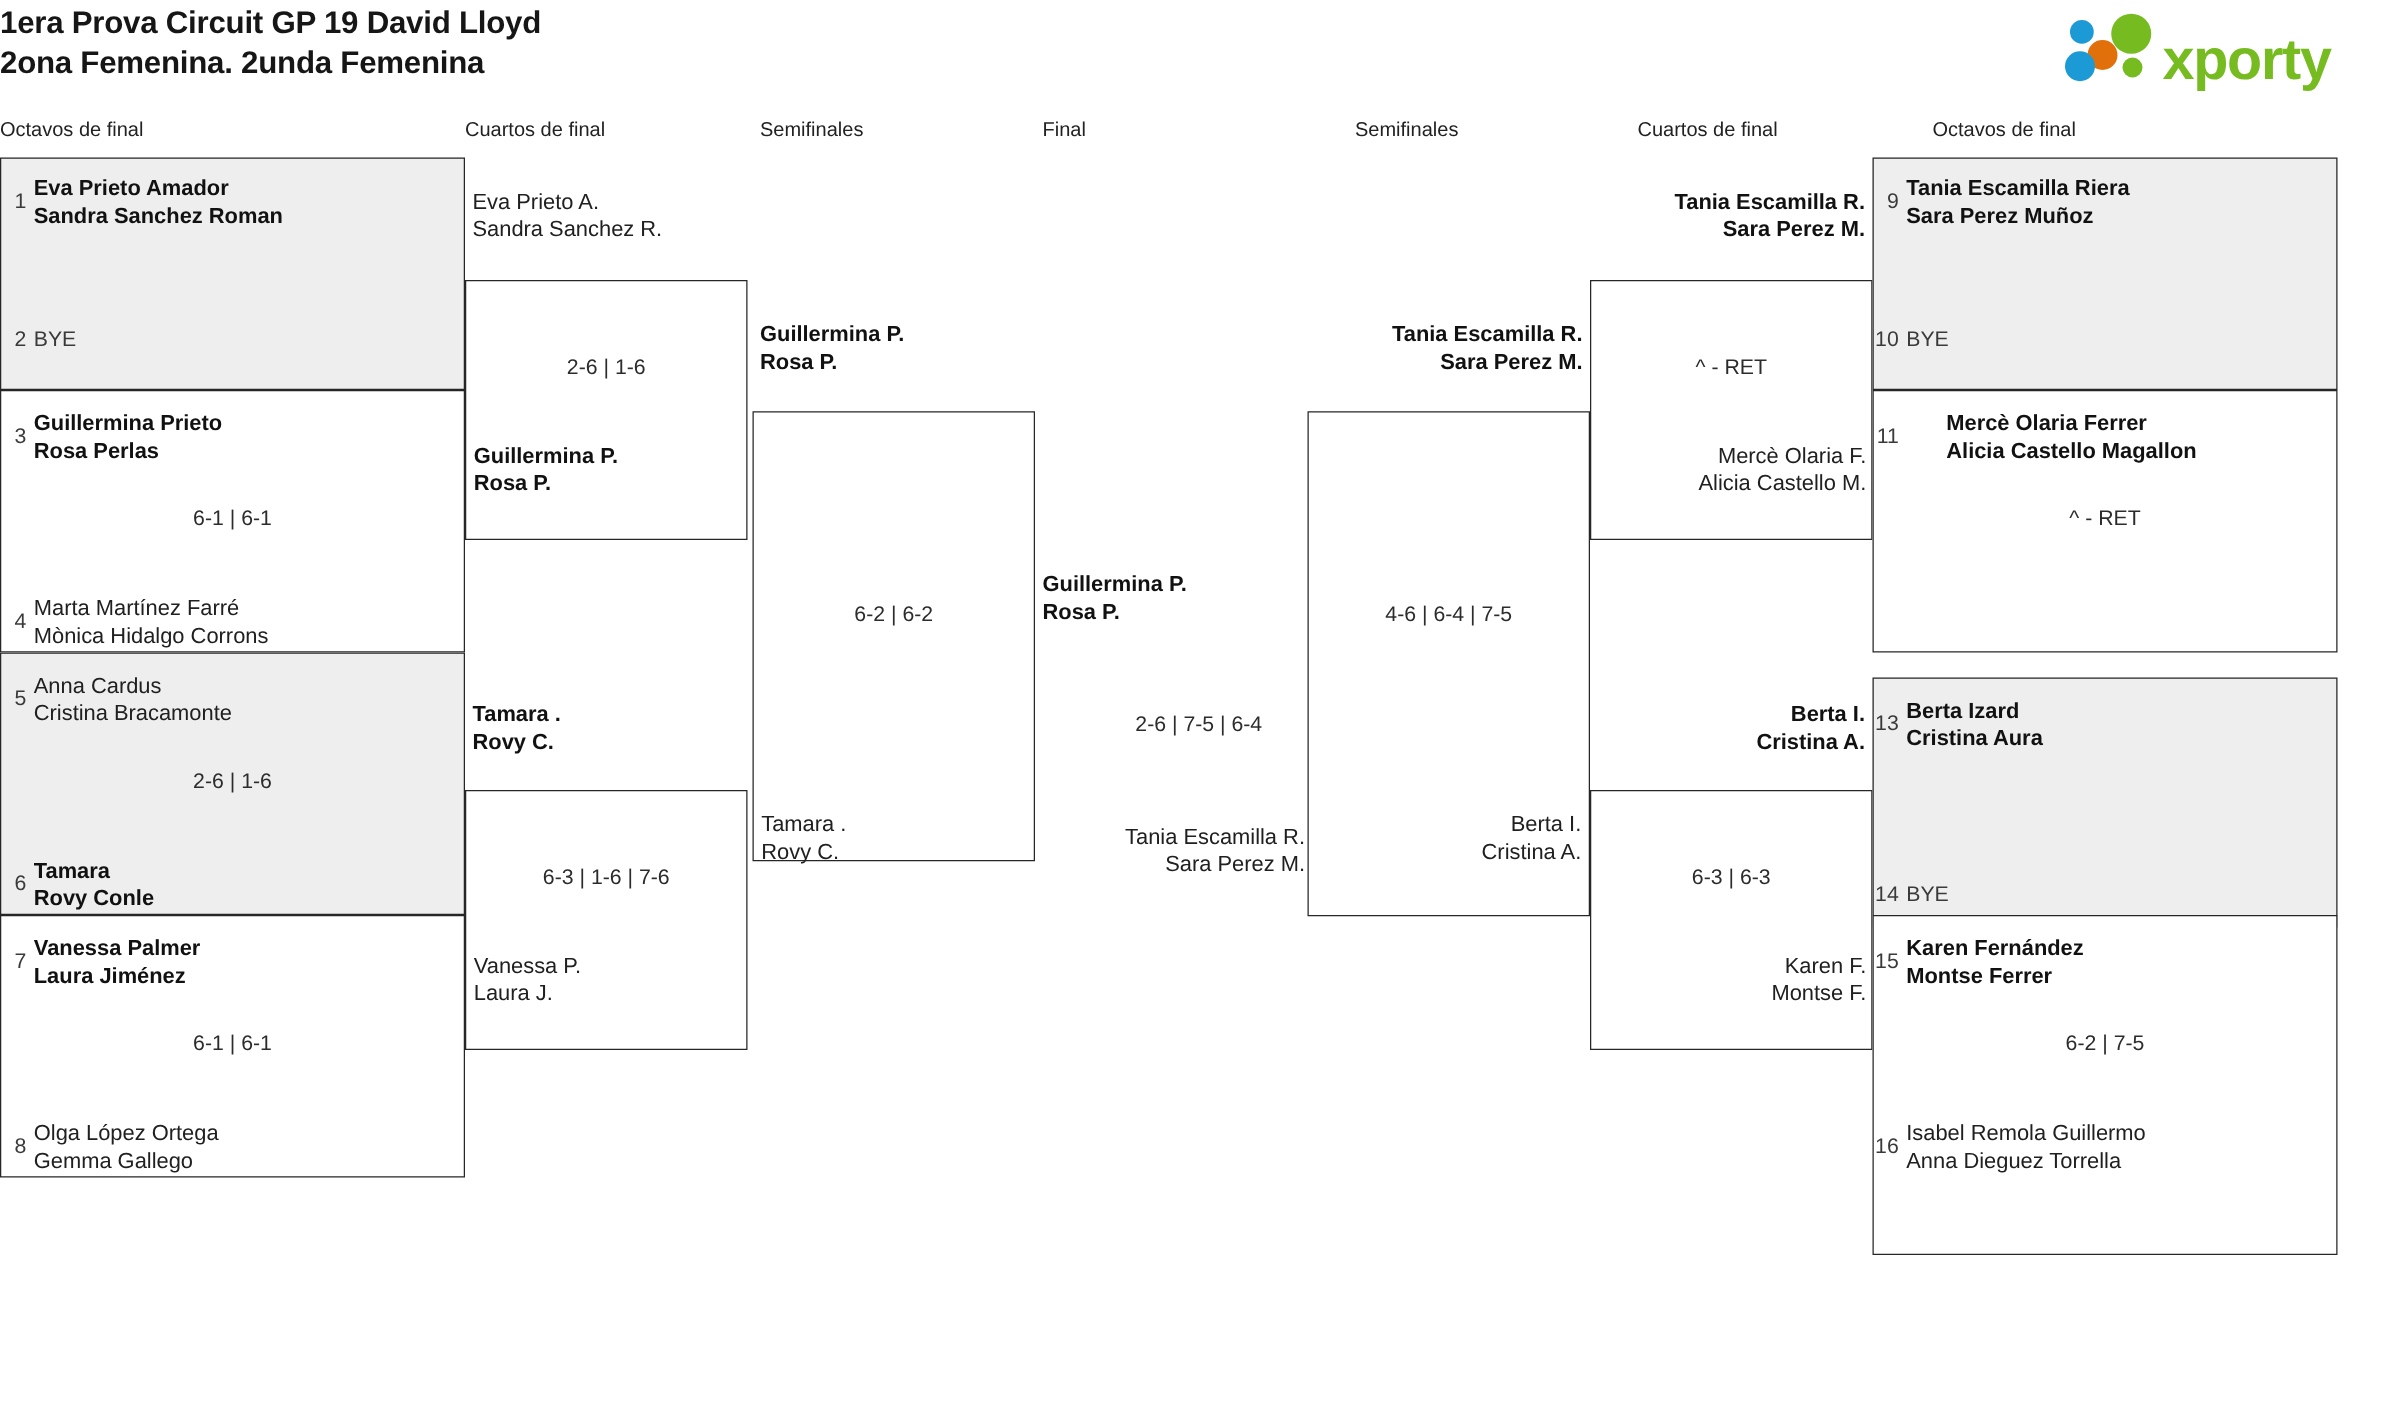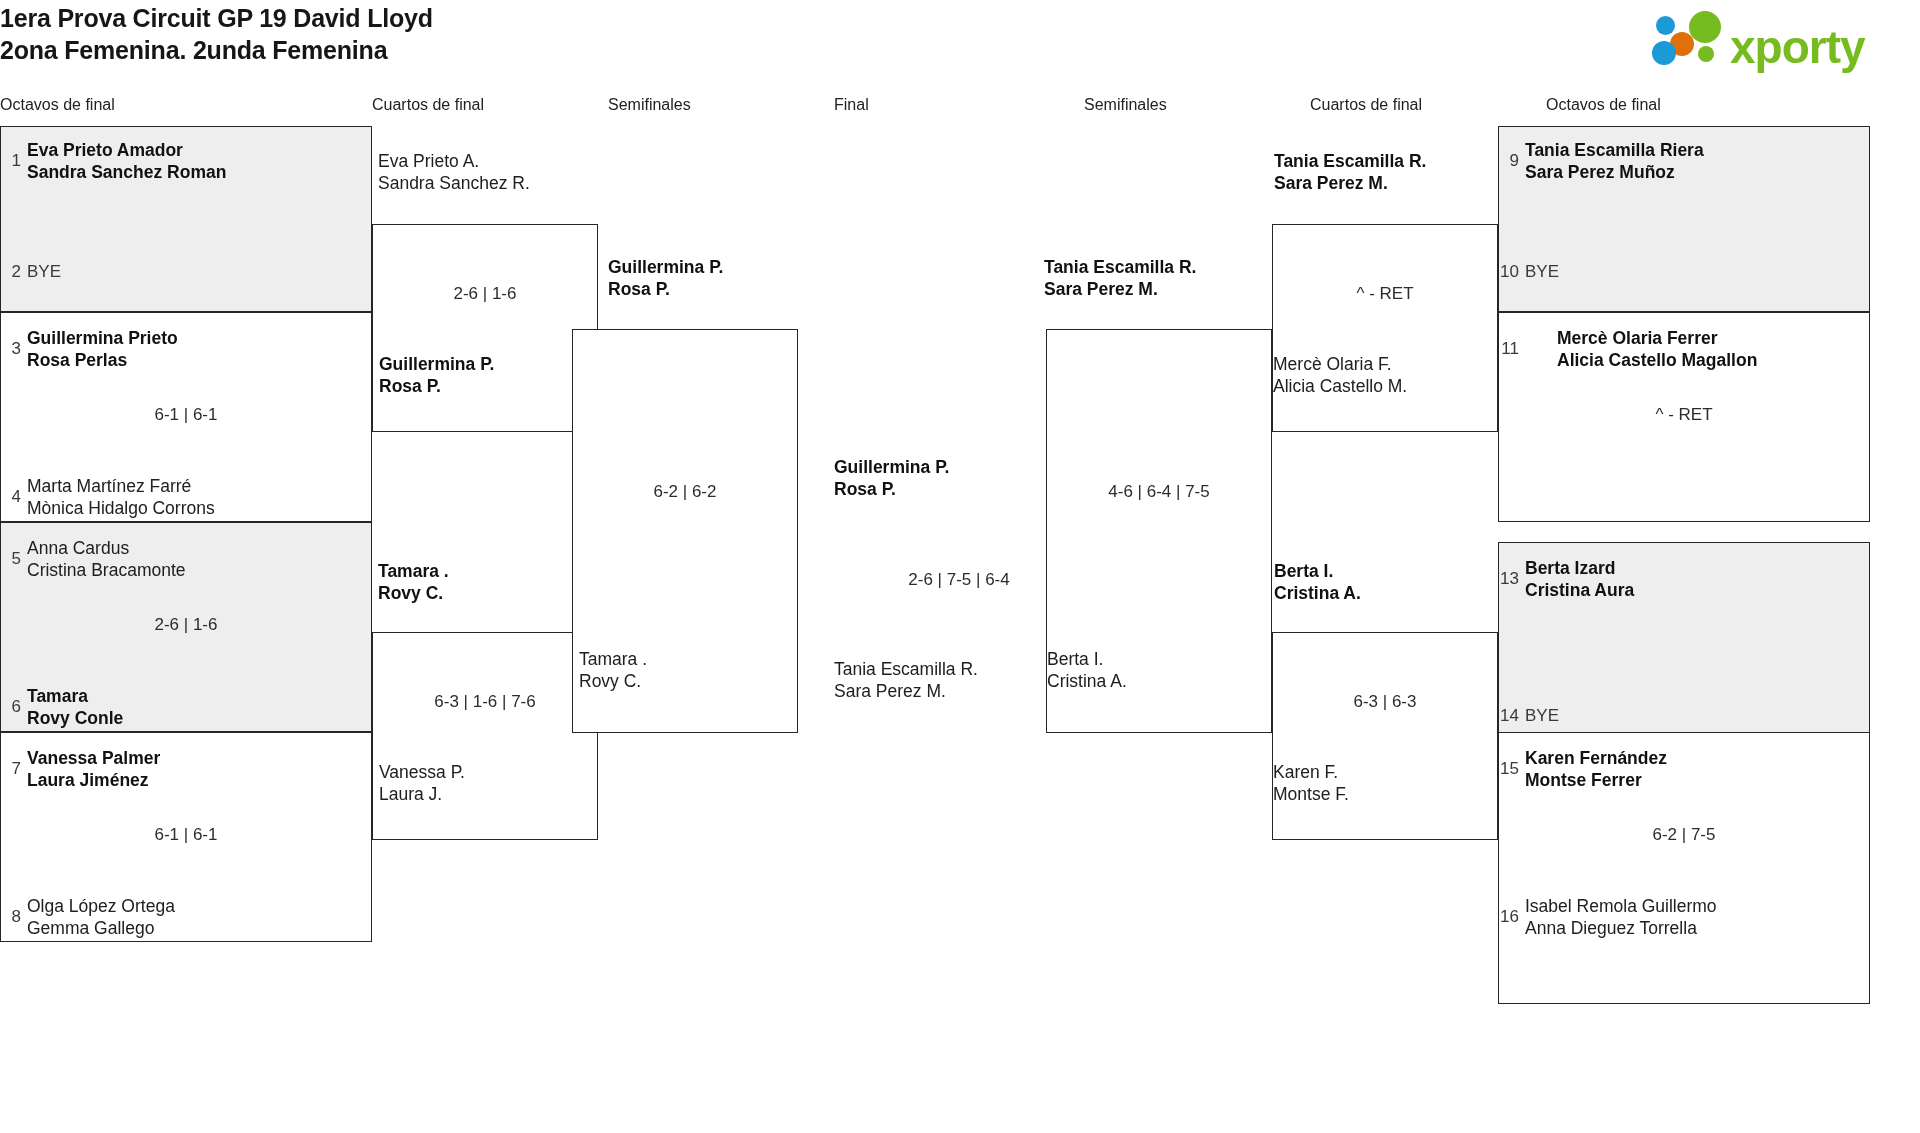--- a/index.html
+++ b/index.html
@@ -44,21 +44,21 @@
   .slot { position: absolute; left: 0; width: 100%; display: flex; }
   .slot.left-al  { justify-content: flex-start; }
 
   .seed {
     font-size: 17px; color: #3a3a3a; line-height: 20px;
     align-self: center; width: 26px; text-align: right;
     flex: 0 0 26px; padding-right: 6px;
   }
   .names { font-size: 17.5px; line-height: 22px; color: #202020; white-space: nowrap; }
   .names.bold { font-weight: 700; color: #111; }
-  .names.ralign { text-align: left; }
+  .names.ralign { text-align: right; }
   .names .nm { display: block; }
 
   .bye { font-size: 17px; color: #3a3a3a; line-height: 22px; align-self: center; }
 
   .score {
     position: absolute; width: 100%; text-align: center;
     font-size: 17px; color: #2c2c2c; white-space: nowrap;
   }
 
   
@@ -193,21 +193,21 @@
       </span>
     </div>
   </div>
 
   <div class="floating" style="left:608px; top:256px;">
     <span class="names bold">
       <span class="nm">Guillermina P.</span>
       <span class="nm">Rosa P.</span>
     </span>
   </div>
-  <div class="box" style="left:572px; top:329px; width:226px; height:404px;text-decoration:underline;">
+  <div class="box" style="left:602px; top:329px; width:226px; height:360px;text-decoration:underline;">
     <div class="score" style="top:152px;">6-2 | 6-2</div>
     <div class="floating" style="left:6px; top:318px;">
       <span class="names">
         <span class="nm">Tamara .</span>
         <span class="nm">Rovy C.</span>
       </span>
     </div>
   </div>
 
   <div class="floating" style="left:834px; top:456px;">

